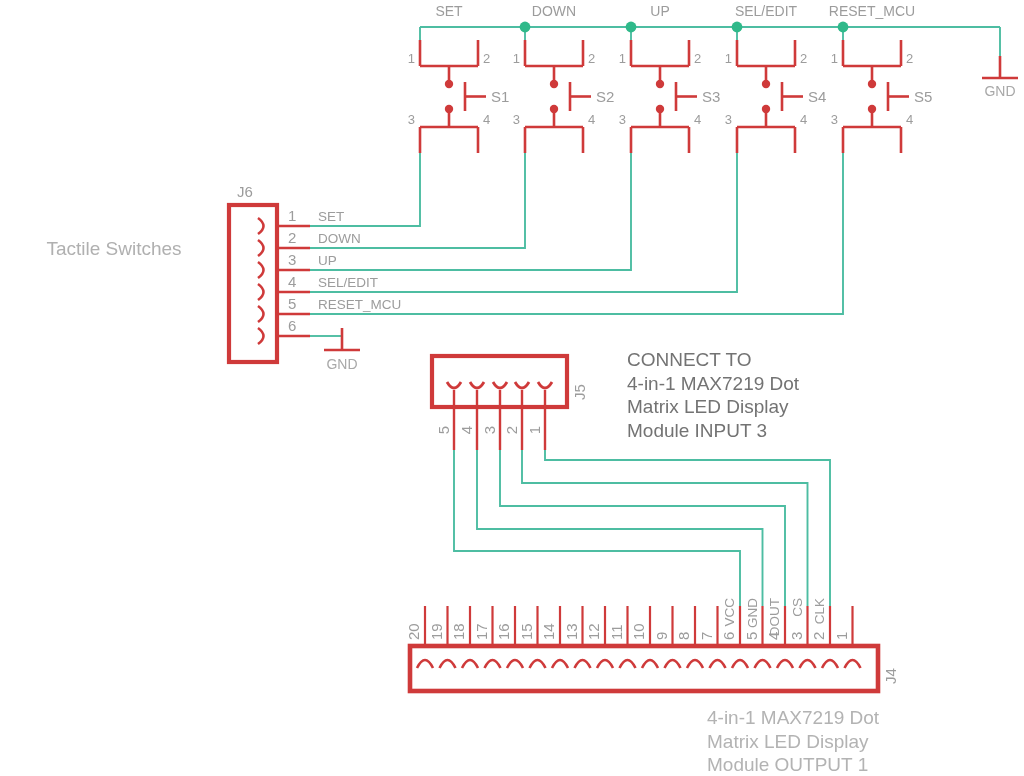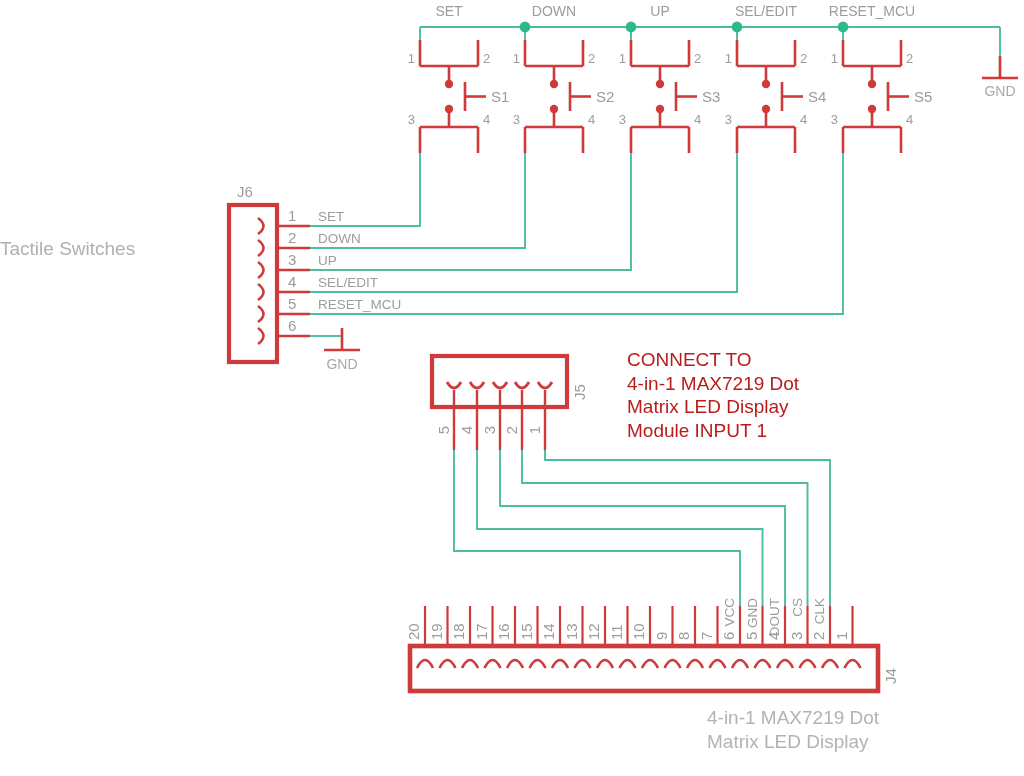--- a/index.html
+++ b/index.html
@@ -321,34 +321,35 @@
         <text x="779" y="640" class="big-pin-num" text-anchor="start" transform="rotate(-90 779 640)">4</text>
         <text x="779" y="598" class="signame" text-anchor="end" transform="rotate(-90 779 598)">DOUT</text>
         <text x="801.5" y="640" class="big-pin-num" text-anchor="start" transform="rotate(-90 801.5 640)">3</text>
         <text x="801.5" y="598" class="signame" text-anchor="end" transform="rotate(-90 801.5 598)">CS</text>
         <text x="824" y="640" class="big-pin-num" text-anchor="start" transform="rotate(-90 824 640)">2</text>
         <text x="824" y="598" class="signame" text-anchor="end" transform="rotate(-90 824 598)">CLK</text>
         <text x="846.5" y="640" class="big-pin-num" text-anchor="start" transform="rotate(-90 846.5 640)">1</text>
       </g>
   </svg>
 
-  <div id="note-j6" style="position:absolute; left:0px; top:236px; width:228px; 
+  <div id="note-j6" style="position:absolute; left:0px; top:236px; width:228px; text-align:center;
               color:#b0b0b0; font-size:19px; line-height:25px;
               font-family:'Liberation Sans',sans-serif;">
       <div>Tactile Switches</div>
     </div>
 
   <div id="note-j5" style="position:absolute; left:627px; top:348px; width:260px;
-              color:#b91c1c; font-size:19px; line-height:23.5px;
+              color:#737373; font-size:19px; line-height:23.5px;
               font-family:'Liberation Sans',sans-serif;">
       <div>CONNECT TO</div>
       <div>4-in-1 MAX7219 Dot</div>
       <div>Matrix LED Display</div>
-      <div>Module INPUT 1</div>
+      <div>Module INPUT 3</div>
     </div>
 
   <div id="note-j4" style="position:absolute; left:707px; top:706px; width:280px;
               color:#b3b3b3; font-size:19px; line-height:23.5px;
               font-family:'Liberation Sans',sans-serif;">
       <div>4-in-1 MAX7219 Dot</div>
       <div>Matrix LED Display</div>
+      <div>Module OUTPUT 1</div>
     </div>
 </div>
 
 </body></html>

